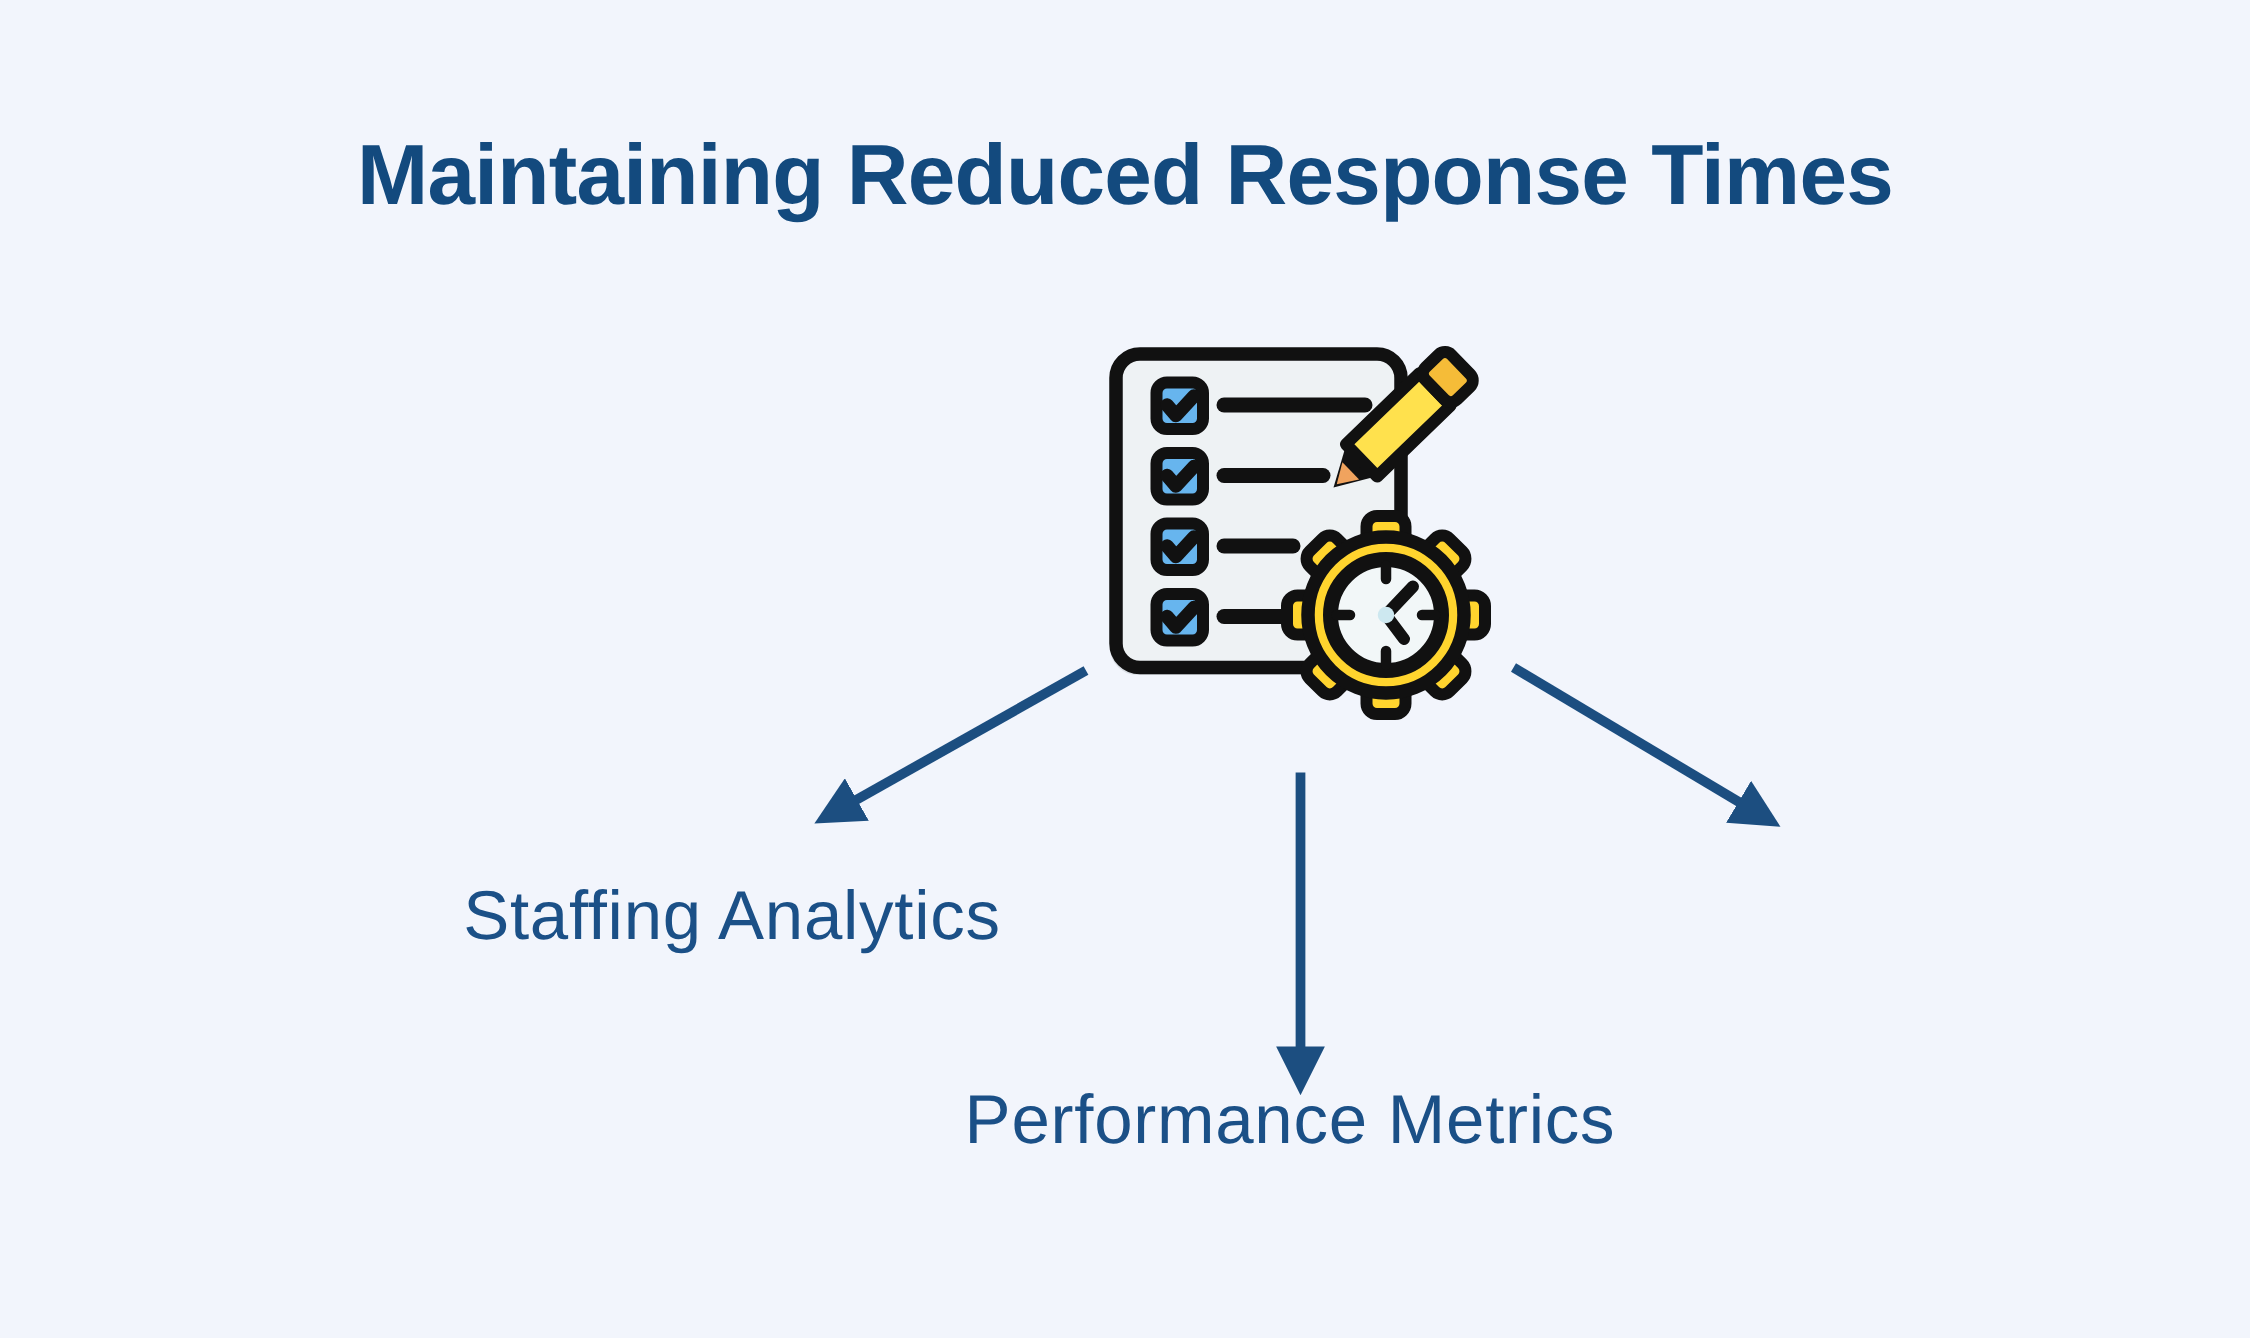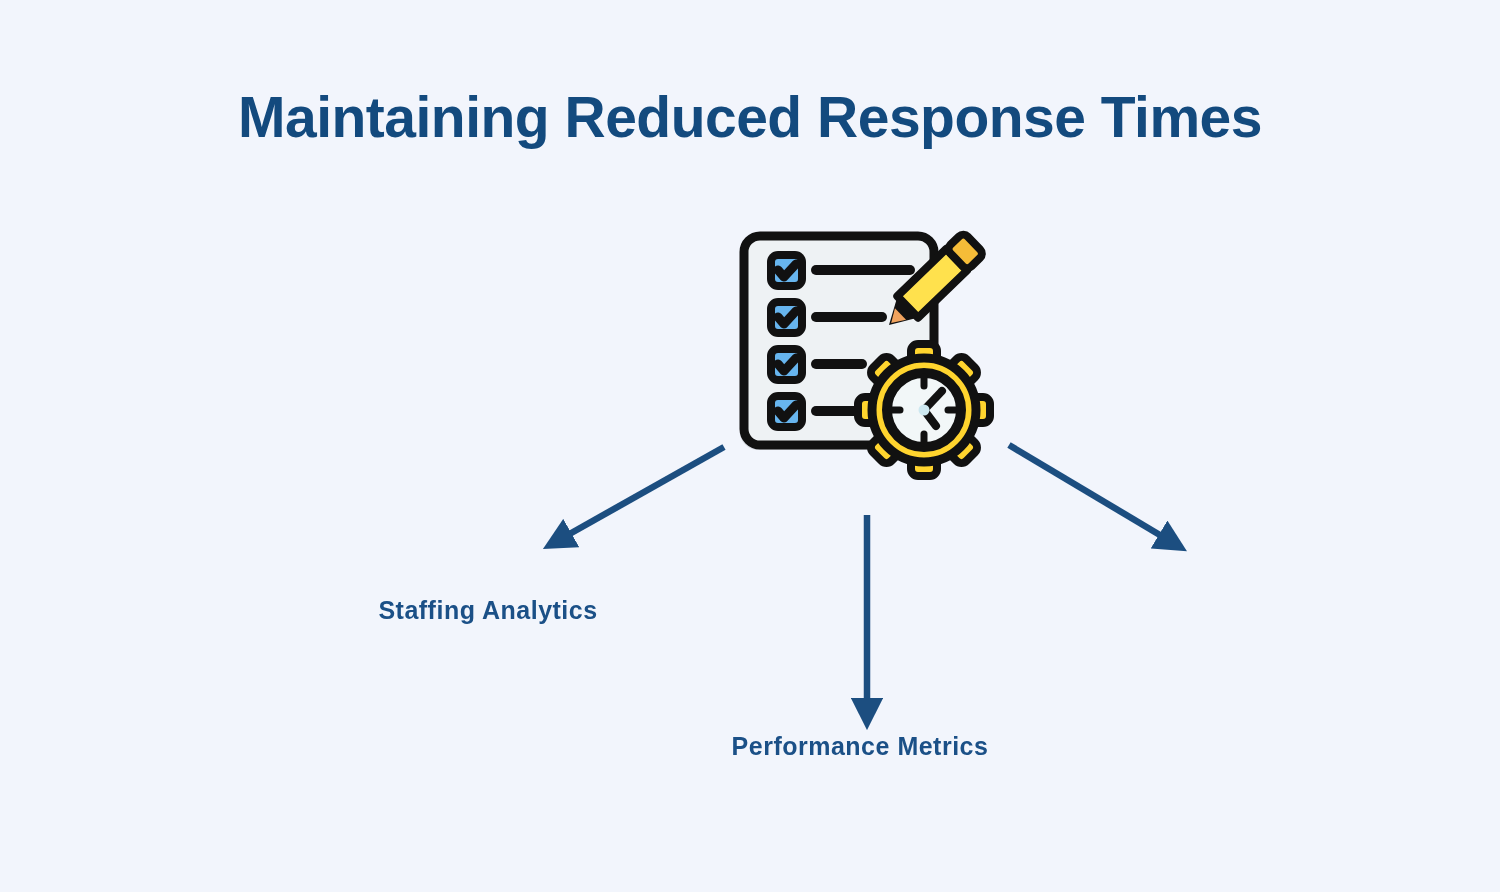--- a/index.html
+++ b/index.html
@@ -50,22 +50,22 @@
   }
   .arrow-line{
     stroke:var(--arrow);
     stroke-width:6.5;
     fill:none;
   }
   .arrow-fill{fill:var(--arrow);}
   .node{
     position:absolute;
     transform:translate(-50%,-50%);
-    font-size:25px;
-    font-weight:700;
+    font-size:46px;
+    font-weight:400;
     letter-spacing:0.5px;
     color:var(--node-text);
     white-space:nowrap;
   }
   .node-left{left:376px;top:610px;}
   .node-center{left:748px;top:746px;}
   .node-right{left:1150px;top:610px;}
 
   
   .oln{stroke:var(--icon-outline);}

